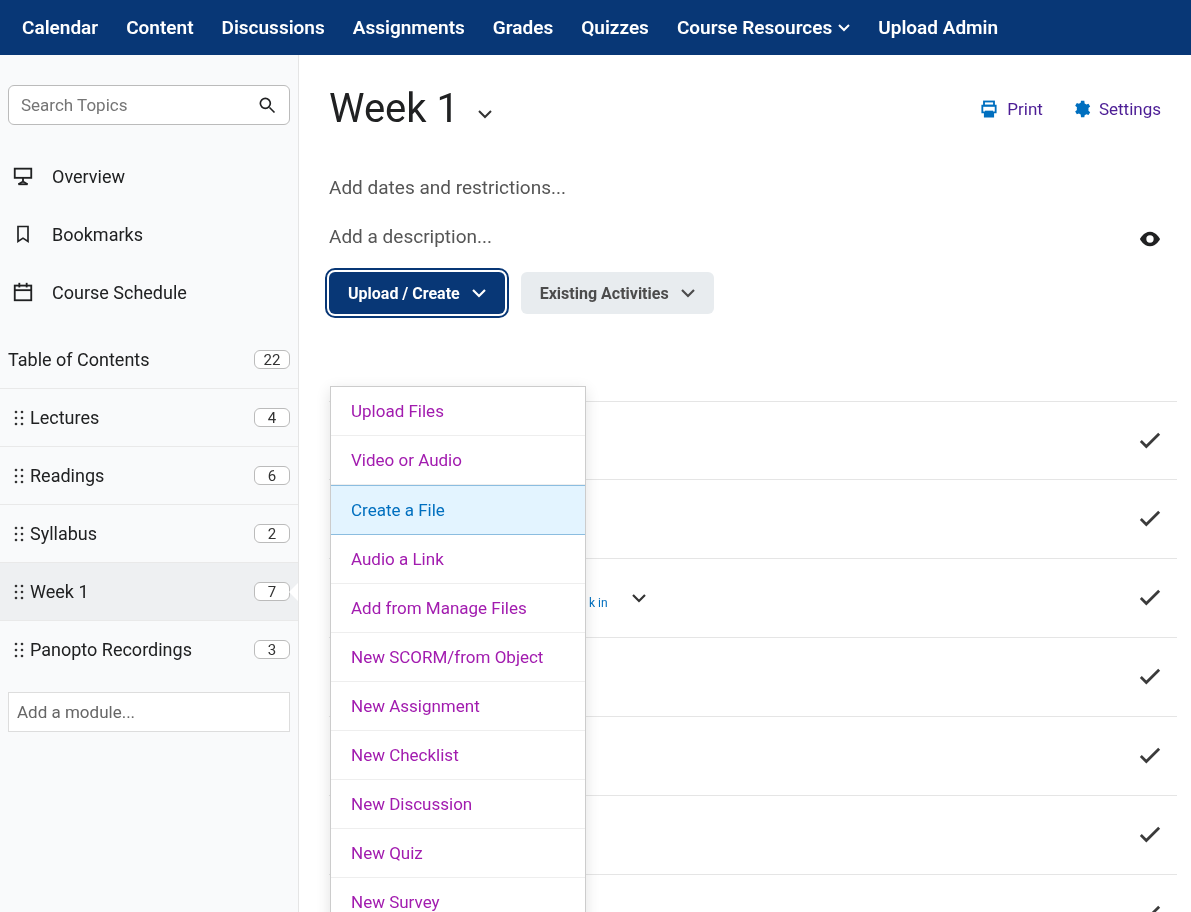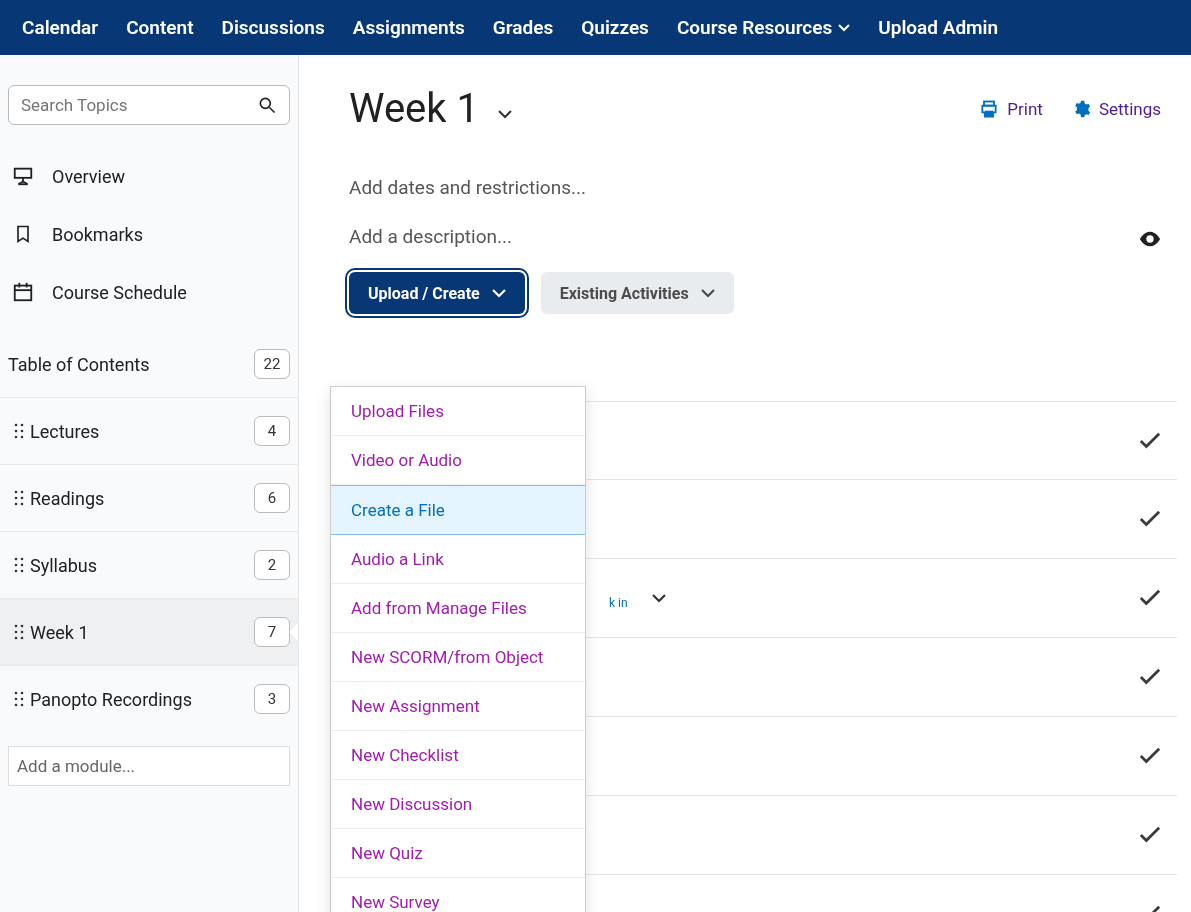--- a/index.html
+++ b/index.html
@@ -18,21 +18,21 @@
     text-decoration: none;
     font-size: 19px;
     font-weight: 600;
     padding: 0 14px;
     display: flex; align-items: center; gap: 6px;
     height: 100%;
   }
   .topnav .chev { font-size: 14px; }
 
   
-  .layout { display: flex; height: calc(912px - 55px); gap: 20px; }
+  .layout { display: flex; height: calc(912px - 55px); }
   .sidebar {
     width: 299px;
     background: #f9fafb;
     border-right: 1px solid #e5e5e5;
     padding-top: 30px;
     overflow: hidden;
   }
   .main {
     flex: 1;
     padding: 30px 30px 0 30px;
@@ -83,21 +83,21 @@
   }
   .toc-title-row { border-top: none; }
   .drag {
     width: 22px; display: flex; justify-content: center; color: #333;
     font-size: 15px; letter-spacing: 1px;
   }
   .drag svg { display:block; }
   .toc-label { flex: 1; }
   .badge {
     min-width: 36px;
-    height: 30px;
+    height: 19px;
     border: 1px solid #bbb;
     border-radius: 6px;
     display: flex; align-items: center; justify-content: center;
     font-size: 15px;
     color: #333;
     background: #fff;
     padding: 8px 6px;
   }
   .toc-item.active { background: #eef0f2; }
   .toc-item.active::after {

